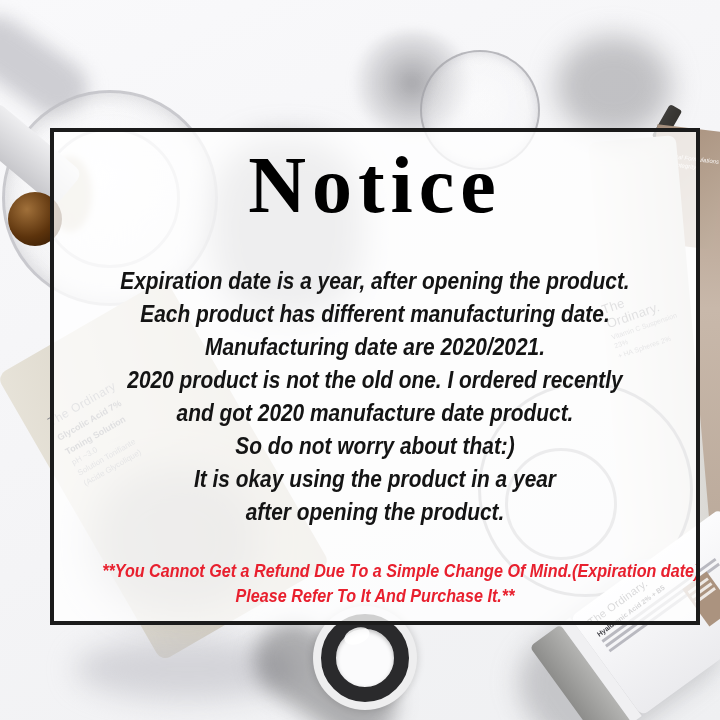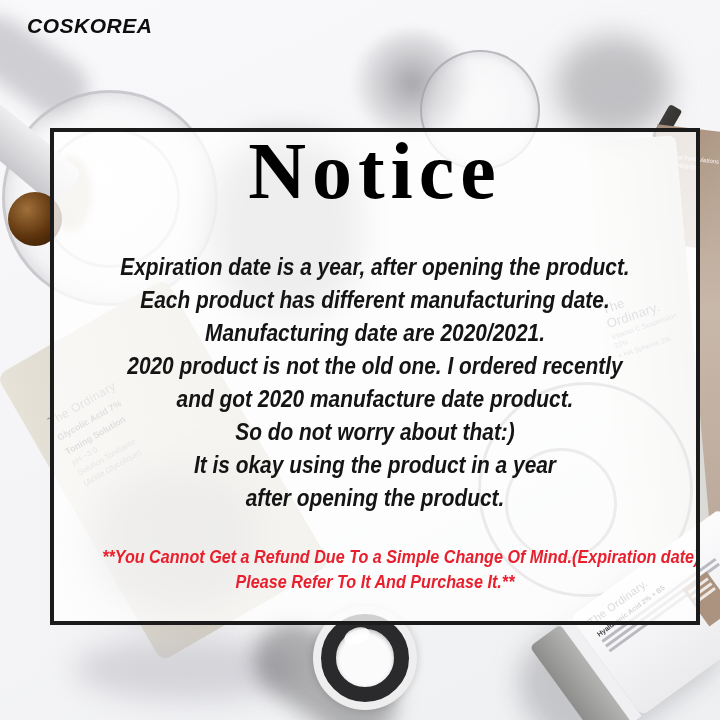--- a/index.html
+++ b/index.html
@@ -98,21 +98,21 @@
   .hya-tl { height:3px; background:#b9b9c0; margin-top:3px; width:85%; }
   .hya-tl.short { width:60%; }
   .tan-mini { left:693px; top:576px; width:30px; height:46px; transform:rotate(-36deg);
     background:#ab937f; padding:5px 3px; }
   .tan-mini div { height:3px; background:rgba(255,255,255,.8); margin-bottom:3px; }
 
   
   .notice-box { position:absolute; left:50px; top:128px; width:650px; height:497px;
     z-index:1; border:4px solid #1b1b1b; background:rgba(255,255,255,.78);
     text-align:center; overflow:hidden; }
-  .notice-title { font-family:"Liberation Serif",serif; font-weight:bold;
+  .notice-title { margin-top:14px; font-family:"Liberation Serif",serif; font-weight:bold;
     font-size:80px; line-height:78px; letter-spacing:6px; color:#000; }
   .notice-body { margin-top:40px; transform:scaleX(.87); transform-origin:center;
     font-size:24px; line-height:33px; font-weight:bold; font-style:italic;
     color:#141414; }
   .notice-body div { white-space:nowrap; }
   .warning { margin-top:30px; transform:scaleX(.85); transform-origin:center;
     font-size:19px; line-height:25px; font-weight:bold; font-style:italic;
     color:#e8202e; }
   .warning div { white-space:nowrap; }
 
@@ -205,14 +205,13 @@
       <div>So do not worry about that:)</div>
       <div>It is okay using the product in a year</div>
       <div>after opening the product.</div>
     </div>
     <div class="warning">
       <div>**You Cannot Get a Refund Due To a Simple Change Of Mind.(Expiration date)</div>
       <div>Please Refer To It And Purchase It.**</div>
     </div>
   </div>
 
-  <div class="brand">COSKOREA</div>
 </div>
 
 </body></html>

